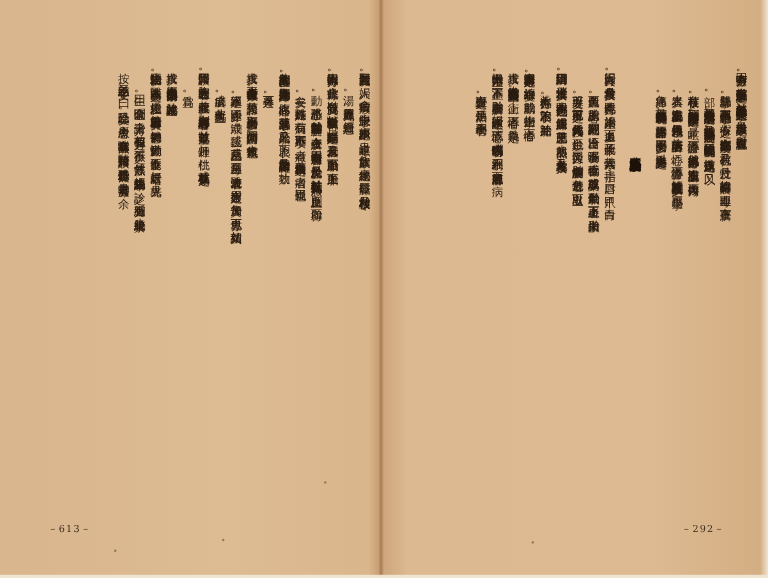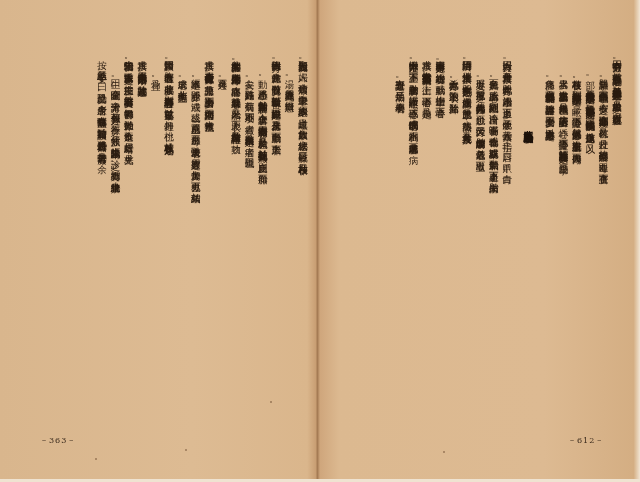--- a/index.html
+++ b/index.html
@@ -59,21 +59,21 @@
       <div class="col">求真按　本方不僅產前產後有偉效。苟見腹證。則不論男女老少。不問如何病證。未嘗無效也。</div>
       <div class="col indent2">經水不通。即通亦少。或滯。或後。或一月兩至。兩月一至等。雖洩夫常者。用之皆有效。每加大黃。亦更可也。如積結久</div>
       <div class="col indent2">成瘀者。非此方所主也。</div>
       <div class="col">青州醫談曰。胸飲有吐血者。若非此腹候。則難得有心痛等證者。以甘草乾薑湯。加牡丹。桃仁。或桂枝茯苓丸之類</div>
       <div class="col indent2">爲宜。</div>
       <div class="col">求真按　余屢以本方合用大小柴胡湯。治此證效甚速。</div>
       <div class="col">先生嘗治驗曰。醫人藤本氏之妻。始患痘疫。餘邪未除者有日矣。神氣鬱欝。懶於動作。飲食不進。好居暗處。求見先</div>
       <div class="col indent2">生曰。余聞金匱。千金諸方。苟有相似之方。無不行之。然無寸效。煩先生賜診爲幸。診之。脈細有力。小腹急結（求真</div>
       <div class="col">按　急結二字不妥）。曰。恐已除矣。今所患者。喘血室有瘀熱耳。醫治苟有錯誤。恐將變爲骨蒸。夫骨蒸勞瘵者。余</div>
     </div>
-    <div class="folio">－363－</div>
+    <div class="folio">－613－</div>
   </div>
 
   <div class="page page-right">
     <div class="columns">
       <div class="col">因本方中有芎藭。當然有腹直肌攣急之症。然其攣急異由水穀二毒之攣急異。是由於血毒之故。所以僅有左腹直</div>
       <div class="col indent2">肌攣急耳。固有偶急不攣急也。假令有之。亦必比左側弱度爲常。又有桃仁。牡丹皮。故得證知有瘀。即血毒。在臍直下</div>
       <div class="col indent2">部。然不如大黃牡丹皮湯之小腹腫痞。及抵當湯之小腹鞕滿等之高度。固是比較的軟弱疑塊。按之微痛爲止。又以</div>
       <div class="col indent2">有桂枝茯苓。則可能有如苓桂朮甘湯證之上衝。眩暈。心下悸等證。然與彼必停水毒。沿右腹直肌上衝。而按胃內停</div>
       <div class="col indent2">水者異。必沿左腹直肌上衝。且無胃內停水也。故病者若訴上衝。心悸。心下悸等證。觸診其左腹直肌而按之。壓爲攣</div>
       <div class="col indent2">急疼痛。且在臍下部觸知軟弱凝塊。亦診得壓痛者。不問男女老少。以之爲本方之腹證。</div>
@@ -83,21 +83,21 @@
       <div class="col">婦人良方曰。奪命丹（求真按　此即本方也）。治婦人小產。下血過多。子死腹中。其人憎寒。手指。唇口。爪甲。青白。</div>
       <div class="col indent2">面色黃黑。或胎上搶心。則悶絕欲死。冷汗自出。喘滿不食。或食毒物。或誤服草藥。傷動胎氣。下血不止者。胎尚未損。</div>
       <div class="col indent2">服之可安。已死服之可下。此方係異人傳授。至妙也。方後又曰。胎腐爛於腹中。危甚危者。立可取出。</div>
       <div class="col">濟陰綱目曰。催生湯（求真按　此即本方之煎劑也）。候產婦腹痛。見胞漿已下。水煎熱服。又奪命丸（求真按</div>
       <div class="col indent2">此亦本方也）。治胞衣不下。并治胎死。</div>
       <div class="col">東洞翁本方定義曰。治經水有變。或胎動。拘攣上衝。心下悸者。</div>
       <div class="col">求真按　本方當治男女有瘀血而腹拘攣。上衝。心下悸者。爲定義。</div>
       <div class="col">方機本方主治曰。漏下不止。胎動在臍上者。婦人衝逆頭眩。或心下悸。或肉瞤筋惕者。經水不利。面部或足腫者。病</div>
       <div class="col indent2">有血證之變。手足煩熱。小便不利者。</div>
     </div>
-    <div class="folio">－612－</div>
+    <div class="folio">－292－</div>
   </div>
 
   <span class="speck" style="left:185px;top:449px"></span>
   <span class="speck" style="left:95px;top:458px"></span>
   <span class="speck" style="left:443px;top:451px"></span>
   <span class="speck" style="left:270px;top:401px"></span>
   <div class="bottom-edge"></div>
 </div>
 
 </body></html>

